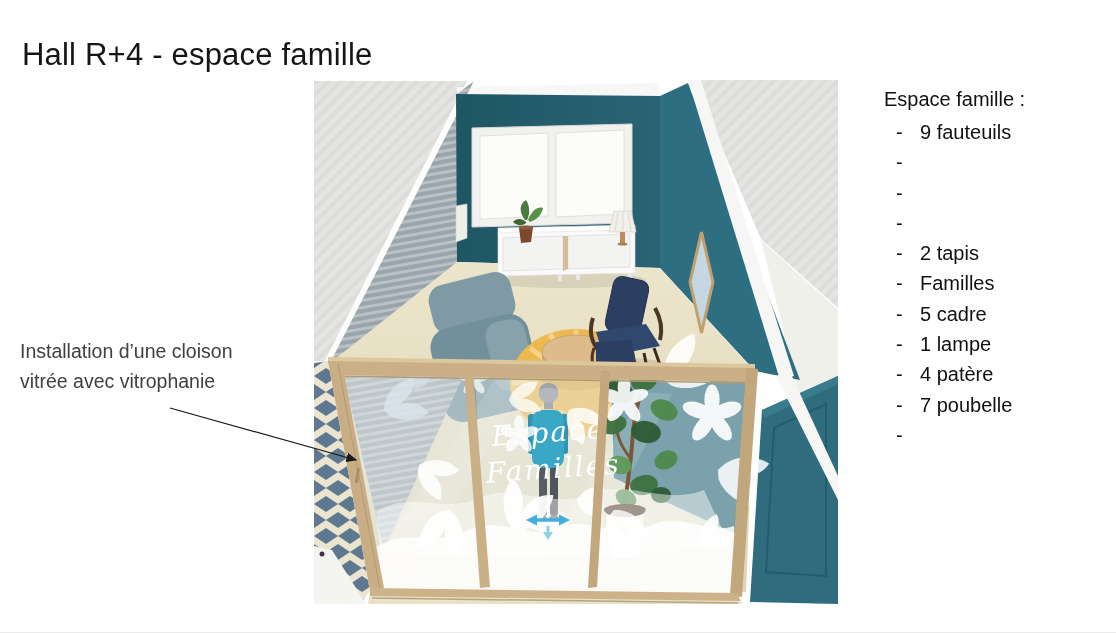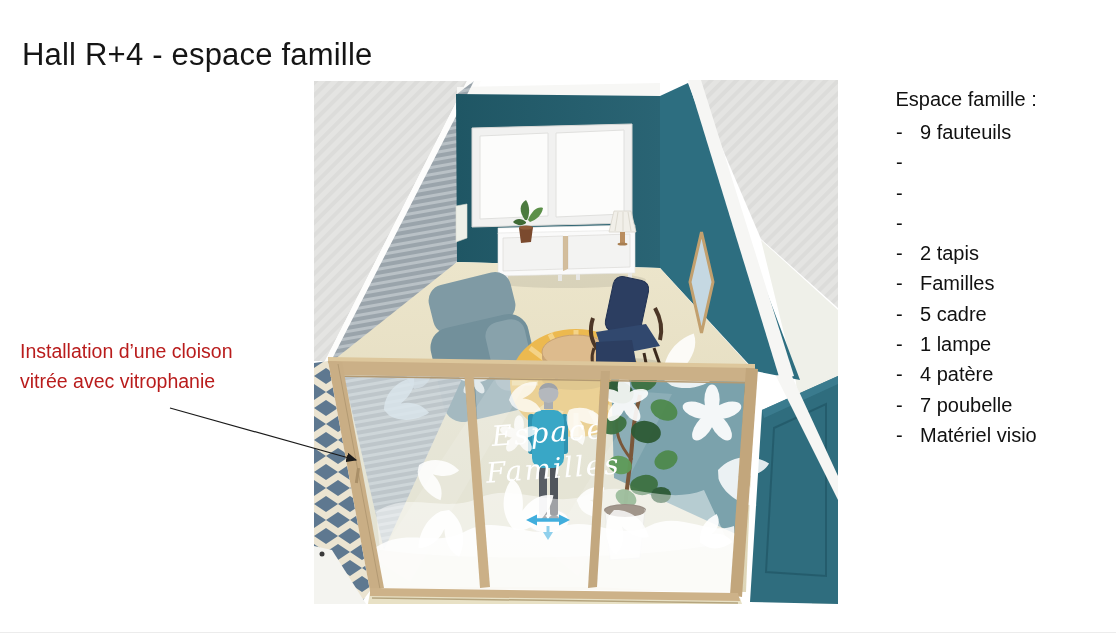--- a/index.html
+++ b/index.html
@@ -7,21 +7,21 @@
     position:relative;width:1116px;height:633px;background:#ffffff;overflow:hidden;
     font-family:"Liberation Sans",sans-serif;color:#141414;
   }
   .slide-edge{position:absolute;left:0;right:0;bottom:0;height:1px;background:#ececec;}
   .title{
     position:absolute;left:22px;top:16px;font-size:31px;font-weight:500;
     letter-spacing:.2px;color:#151515;white-space:nowrap;
   }
   .annotation{
     position:absolute;left:20px;top:336px;width:214px;
-    font-size:19.5px;line-height:30px;color:#b91c1c;
+    font-size:19.5px;line-height:30px;color:#404040;
   }
   .arrow-svg{position:absolute;left:158px;top:398px;}
   .legend{position:absolute;left:884px;top:84px;font-size:20px;color:#111;}
   .legend h2{margin:0 0 3px 0;font-size:20px;font-weight:400;line-height:30px;text-align:right;}
   .legend ul{list-style:none;margin:0;padding:0;}
   .legend li{display:flex;line-height:30.3px;padding-left:12px;}
   .legend .dash{width:24px;flex:0 0 24px;}
   .room-svg{position:absolute;left:314px;top:80px;}
   .f-rightwall{fill:var(--wall-teal-right,#2d6e80);}
   .f-door{fill:var(--door-teal,#2f6d7e);}
@@ -343,19 +343,18 @@
       <li>
           <span class="dash">-</span>
           <span>4 patère</span>
         </li>
       <li>
           <span class="dash">-</span>
           <span>7 poubelle</span>
         </li>
       <li>
           <span class="dash">-</span>
-          <span>Matériel visio</span>
         </li>
     </ul>
   </div>
 
   <div class="slide-edge"></div>
 </div>
 
 </body></html>

